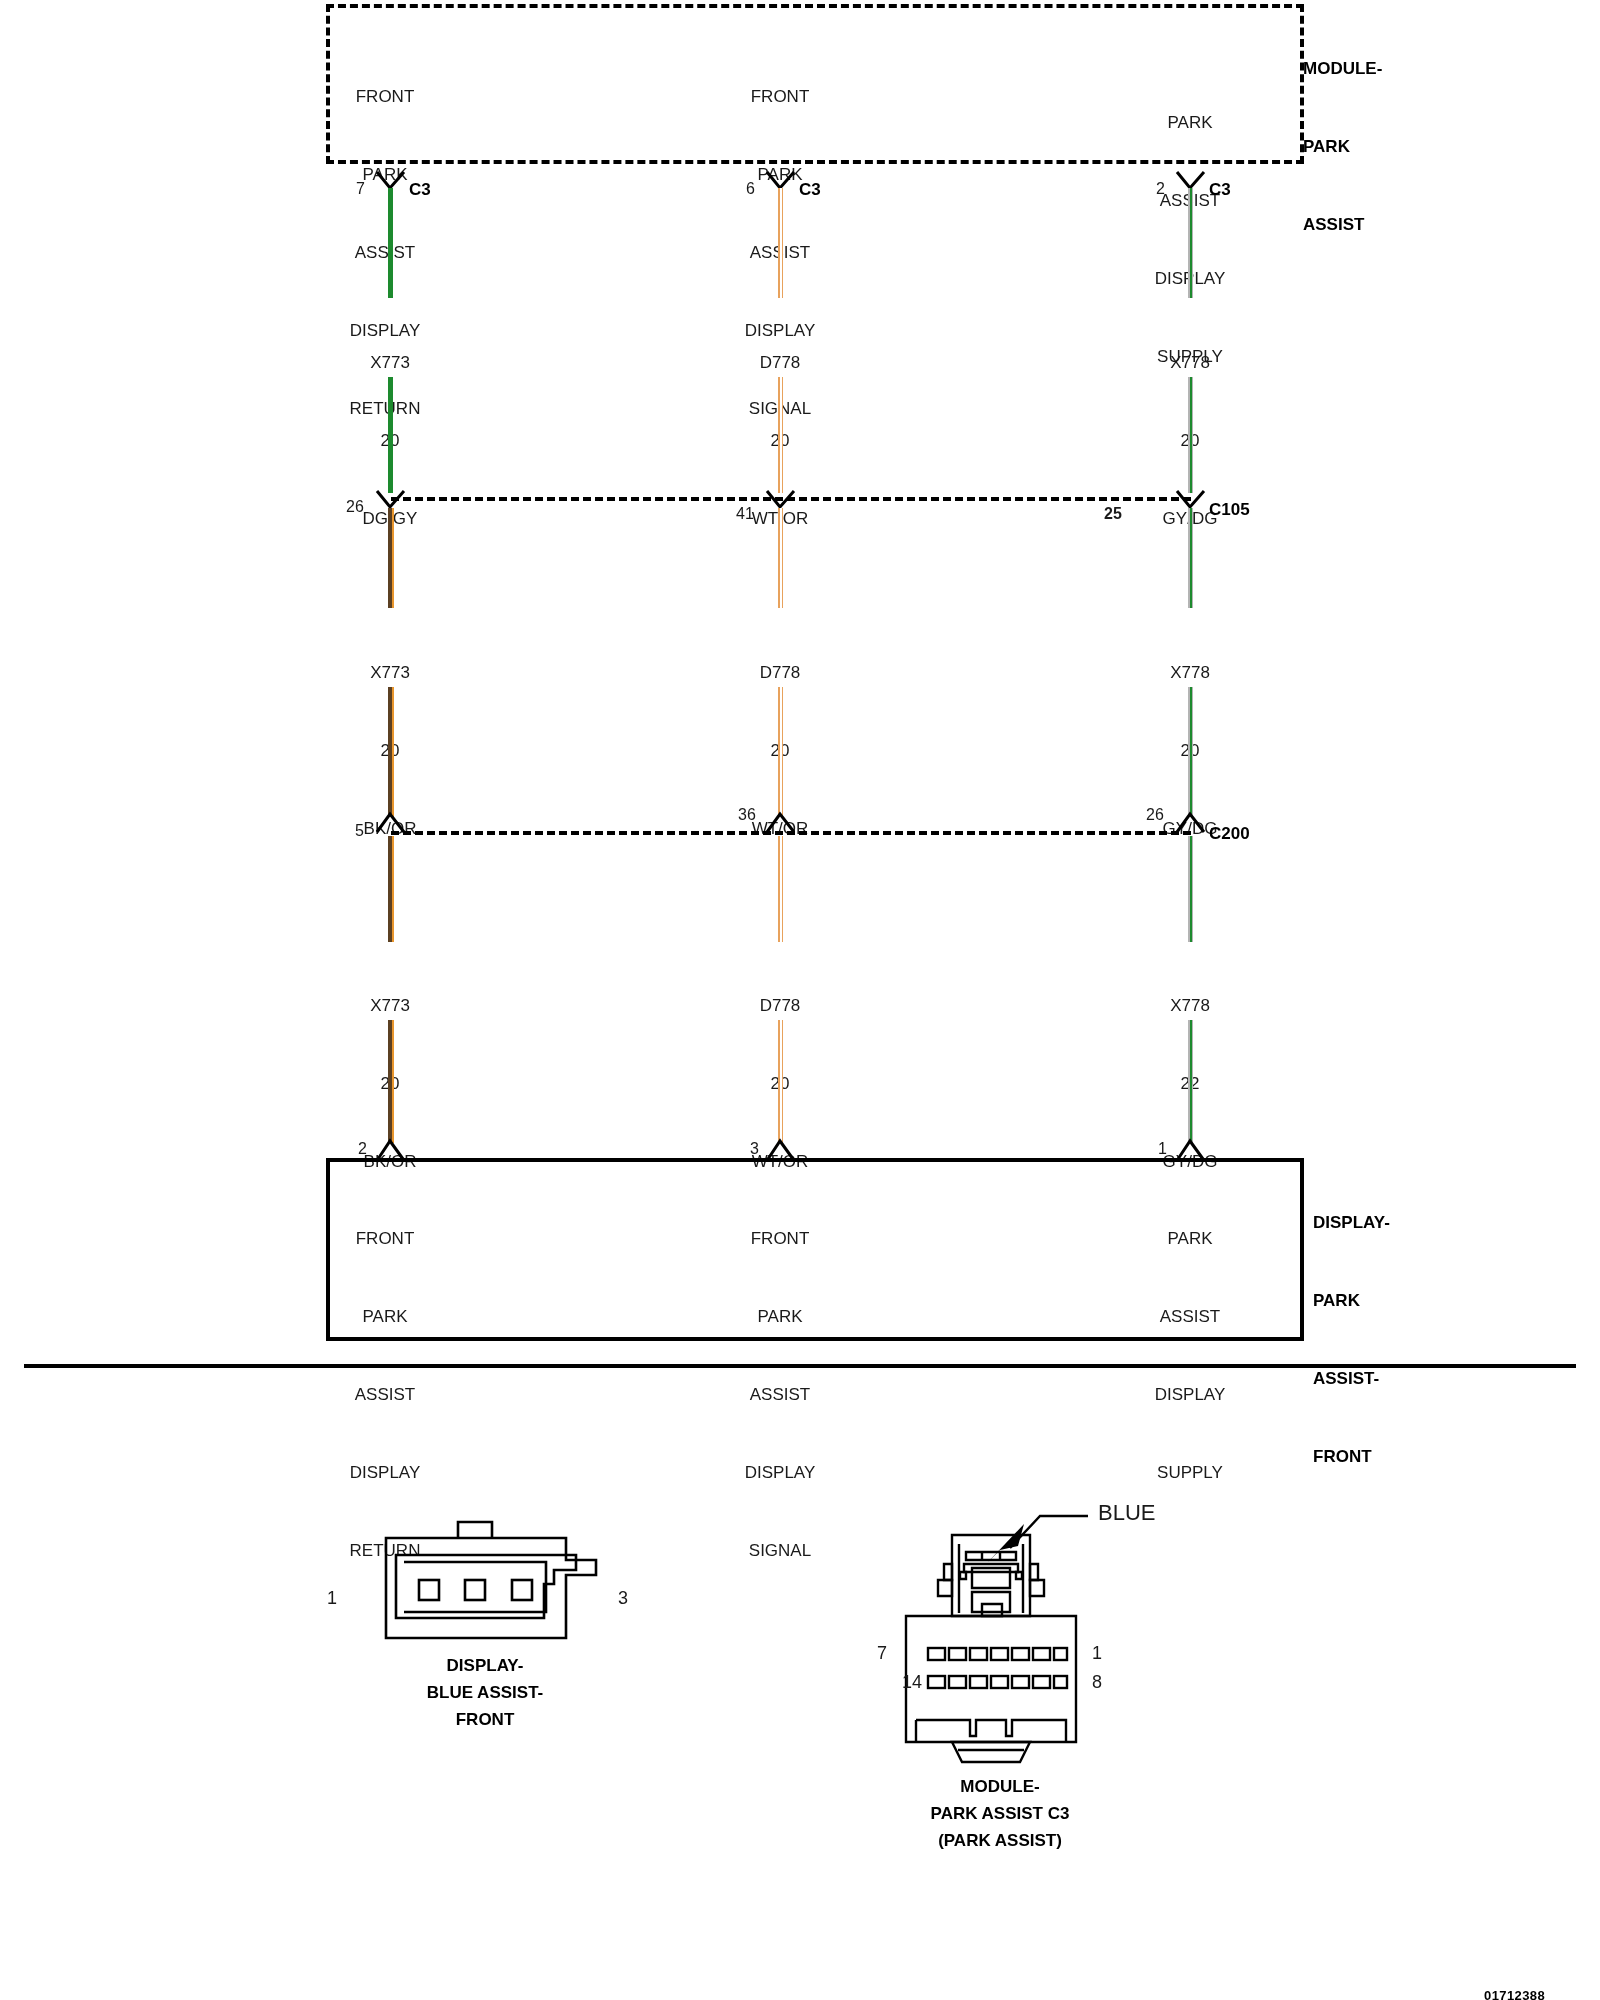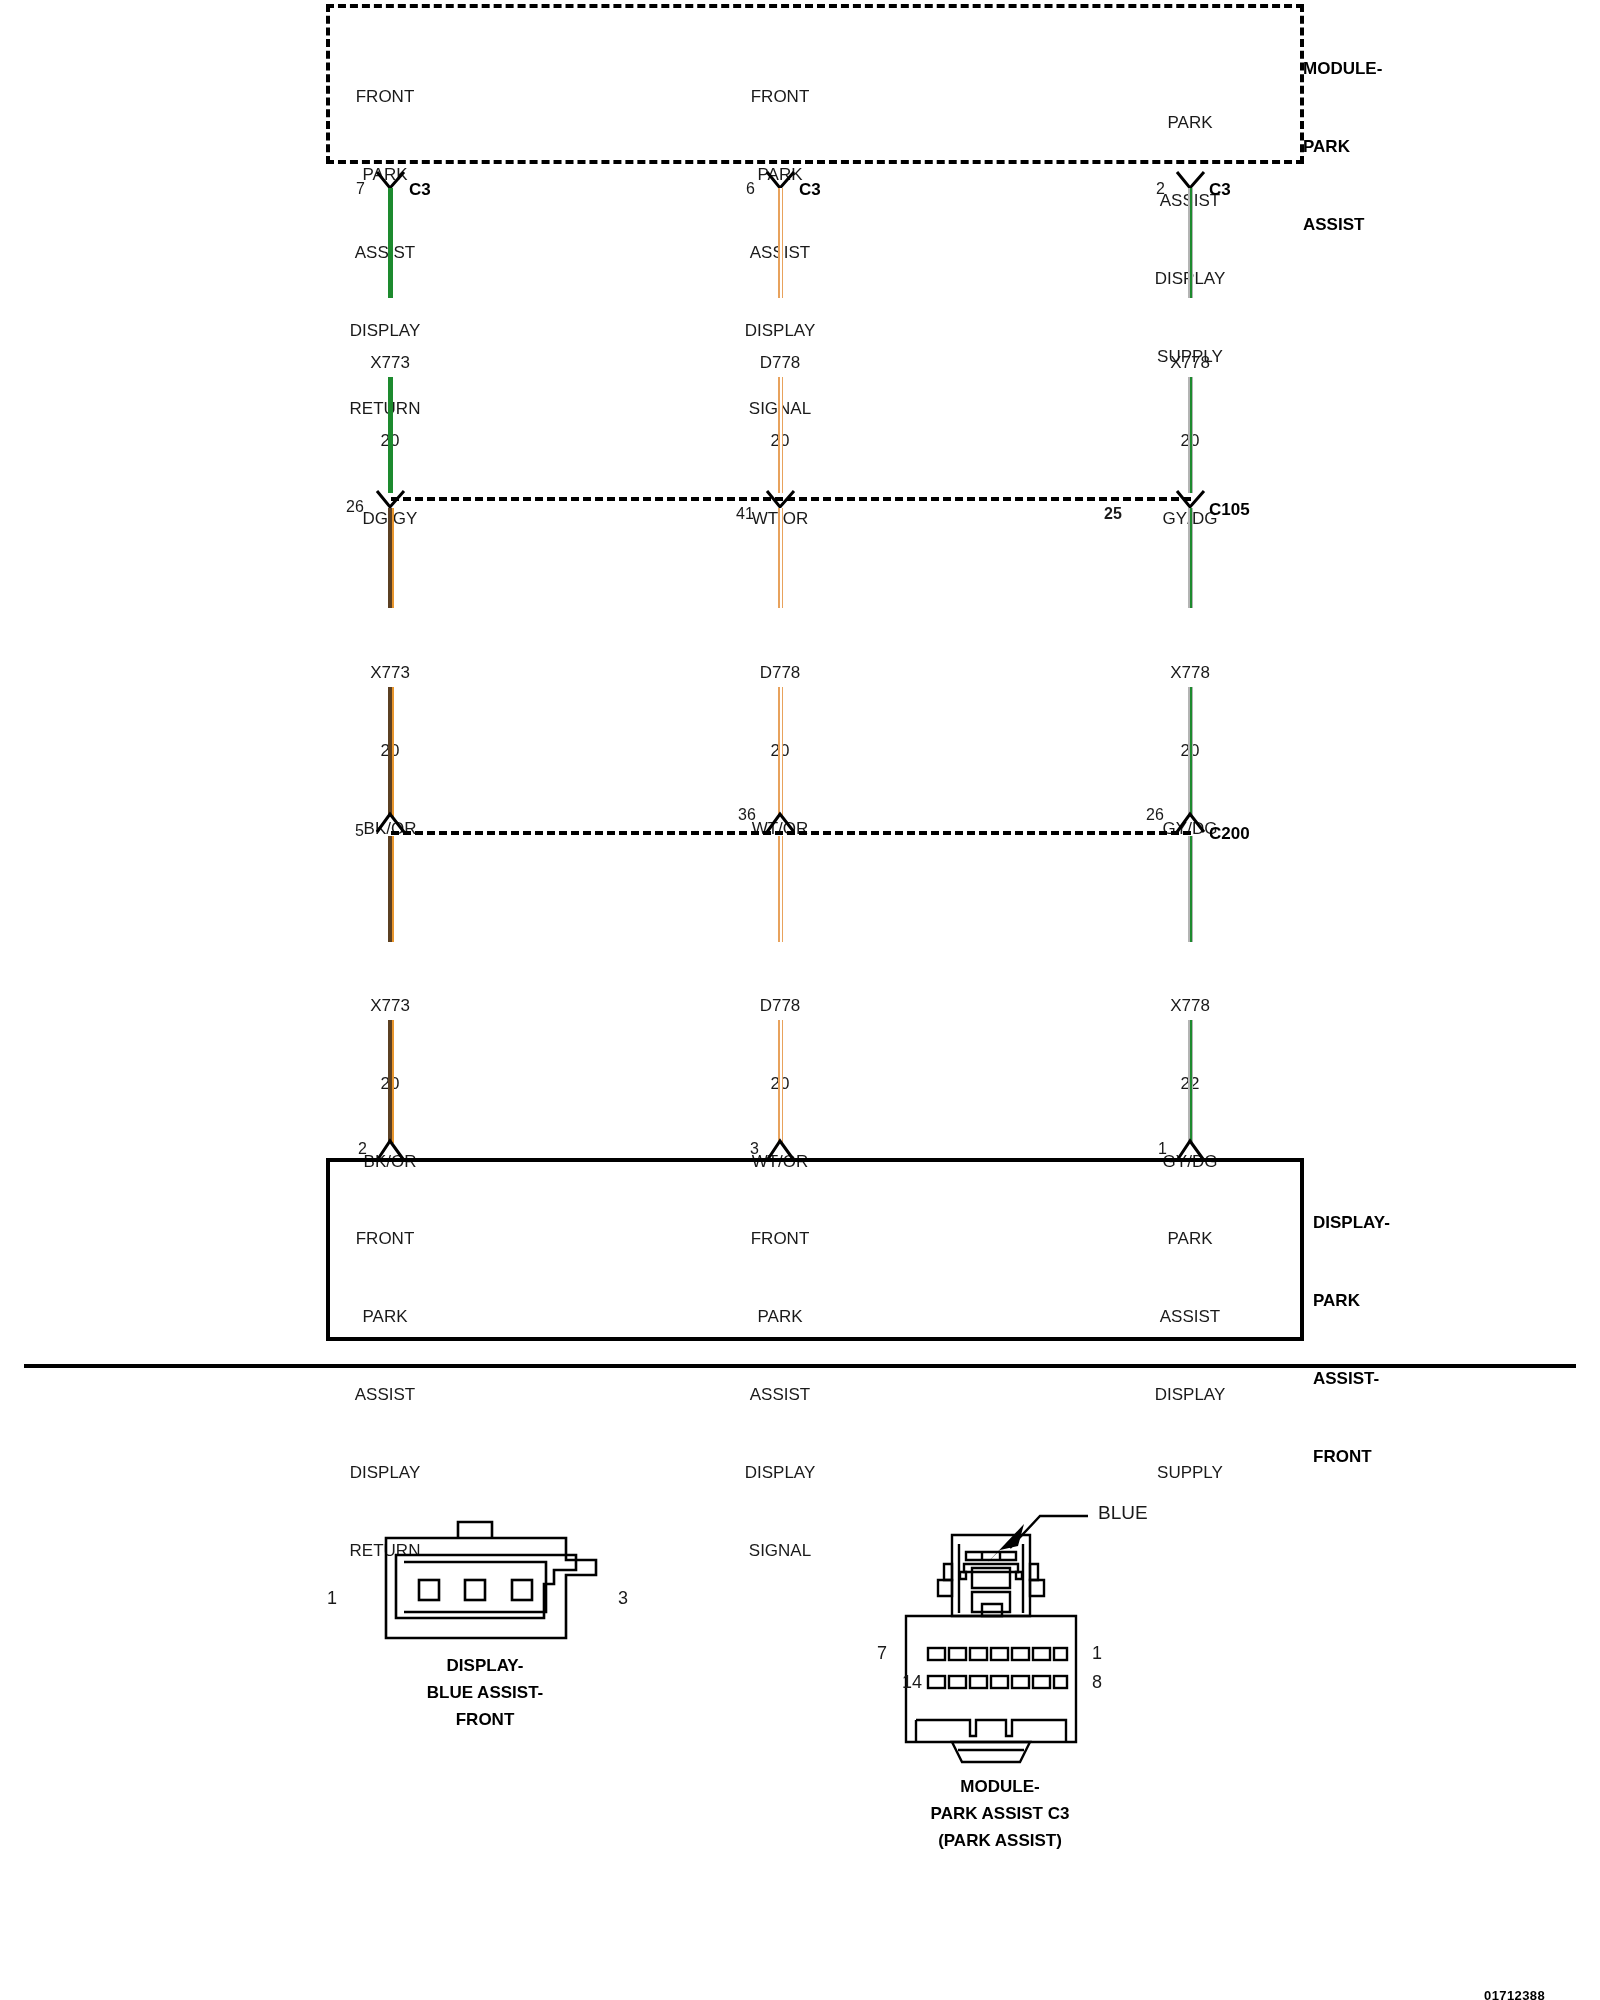--- a/index.html
+++ b/index.html
@@ -349,21 +349,21 @@
         <path d="M56,240 L56,262"></path>
         <path d="M92,262 L170,262 L160,282 L102,282 Z"></path>
         <path d="M98,270 L164,270"></path>
       </g>
 
       <g stroke="#000" stroke-width="2.4" fill="none">
         <path d="M150,68 L180,36 L228,36"></path>
       </g>
       <polygon points="128,82 164,44 158,66 140,70" fill="#000" stroke="none"></polygon>
     </svg>
-    <div class="abs txt" style="left:238px;top:20px;font-size:19px;">BLUE</div>
+    <div class="abs txt" style="left:238px;top:20px;font-size:22px;">BLUE</div>
     <div class="abs pin" style="left:17px;top:163px;font-size:18px;">7</div>
     <div class="abs pin" style="left:8px;top:192px;font-size:18px;margin-left:34px;">14</div>
     <div class="abs pin" style="left:232px;top:163px;font-size:18px;">1</div>
     <div class="abs pin" style="left:232px;top:192px;font-size:18px;">8</div>
     <div class="abs cap" style="left:-15px;top:293px;width:310px;">
       <div>MODULE-</div>
       <div>PARK ASSIST C3</div>
       <div>(PARK ASSIST)</div>
     </div>
   </div>

